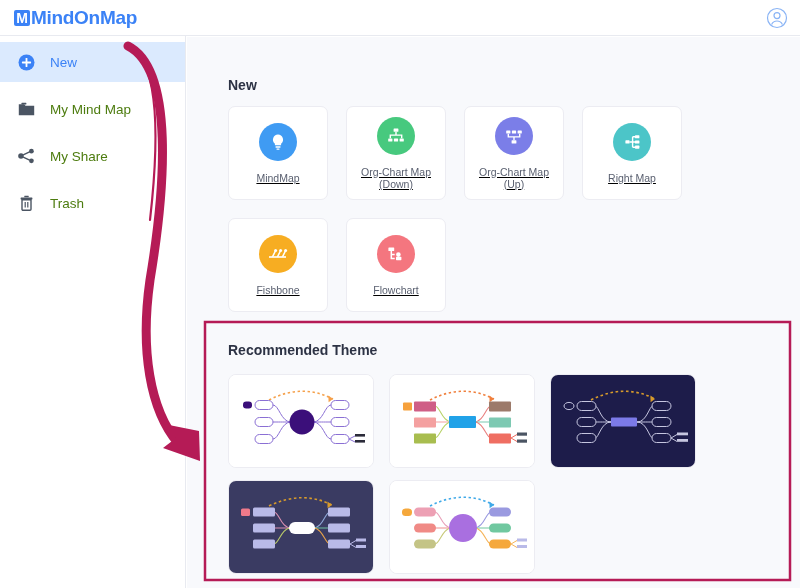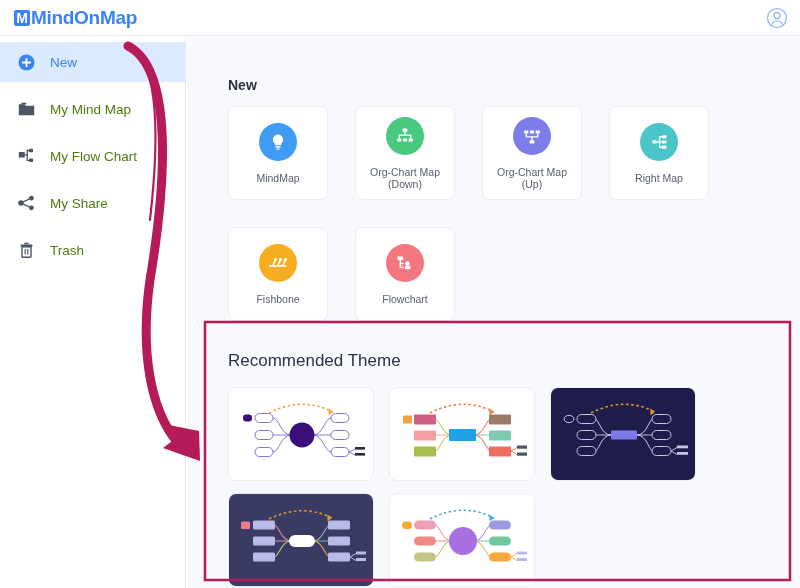--- a/index.html
+++ b/index.html
@@ -74,23 +74,24 @@
     background: #f8f9fc;
     overflow: hidden;
   }
   .section-title {
     font-size: 14px; font-weight: bold;
     color: #2c3244;
     margin: 40px 0 0 41px;
   }
   .card-grid {
     display: flex; flex-wrap: wrap;
-    gap: 27px;
+    gap: 18px;
     margin: 13px 0 0 41px;
     width: 544px;
+    text-decoration: underline;
   }
   .type-card {
     width: 100px; height: 94px;
     background: #ffffff;
     border: 1px solid #ececf2;
     border-radius: 7px;
     display: flex; flex-direction: column;
     align-items: center; justify-content: center;
     cursor: pointer;
   }
@@ -102,21 +103,21 @@
   }
   .type-label {
     font-size: 10.5px; color: #5a6070;
     text-align: center; line-height: 12px;
     padding: 0 4px;
   }
 
   
   .theme-wrap { margin-top: 30px; }
   .theme-title {
-    font-size: 17px; font-weight: normal;
+    font-size: 14px; font-weight: bold;
     color: #2c3244;
     margin: 0 0 0 41px;
   }
   .theme-grid {
     display: flex; flex-wrap: wrap;
     gap: 12px 15px;
     margin: 16px 0 0 41px;
     width: 560px;
   }
   .theme-card {
@@ -168,31 +169,20 @@
     <div class="nav-item">
       <span class="nav-ico">
         <svg width="17" height="15" viewBox="0 0 17 15">
           <path d="M0.8 2.2h5.4l1.3 1.6h8.7v9.4H0.8z" fill="#4b5563"></path>
           <rect x="3.4" y="0.8" width="5" height="1.6" fill="#4b5563" rx="0.4"></rect>
         </svg>
       </span>
       <span>My Mind Map</span>
     </div>
 
-    <div class="nav-item">
-      <span class="nav-ico">
-        <svg width="17" height="16" viewBox="0 0 17 16">
-          <rect x="0.8" y="4" width="6" height="5.6" fill="#4b5563" rx="0.6"></rect>
-          <rect x="11" y="0.8" width="4" height="3.4" fill="#4b5563" rx="0.6"></rect>
-          <rect x="11" y="10.6" width="4" height="3.4" fill="#4b5563" rx="0.6"></rect>
-          <path d="M6.8 6.8h2.4V2.5h1.8M6.8 6.8h2.4v5.5h1.8" stroke="#4b5563" stroke-width="1.3" fill="none"></path>
-        </svg>
-      </span>
-      <span>My Flow Chart</span>
-    </div>
 
     <div class="nav-item">
       <span class="nav-ico">
         <svg width="17" height="16" viewBox="0 0 17 16">
           <circle cx="3" cy="8" r="2.8" fill="#4b5563"></circle>
           <circle cx="13.4" cy="3.2" r="2.4" fill="#4b5563"></circle>
           <circle cx="13.4" cy="12.8" r="2.4" fill="#4b5563"></circle>
           <path d="M5.2 6.8l6.4-3M5.2 9.2l6.4 3" stroke="#4b5563" stroke-width="1.4"></path>
         </svg>
       </span>

